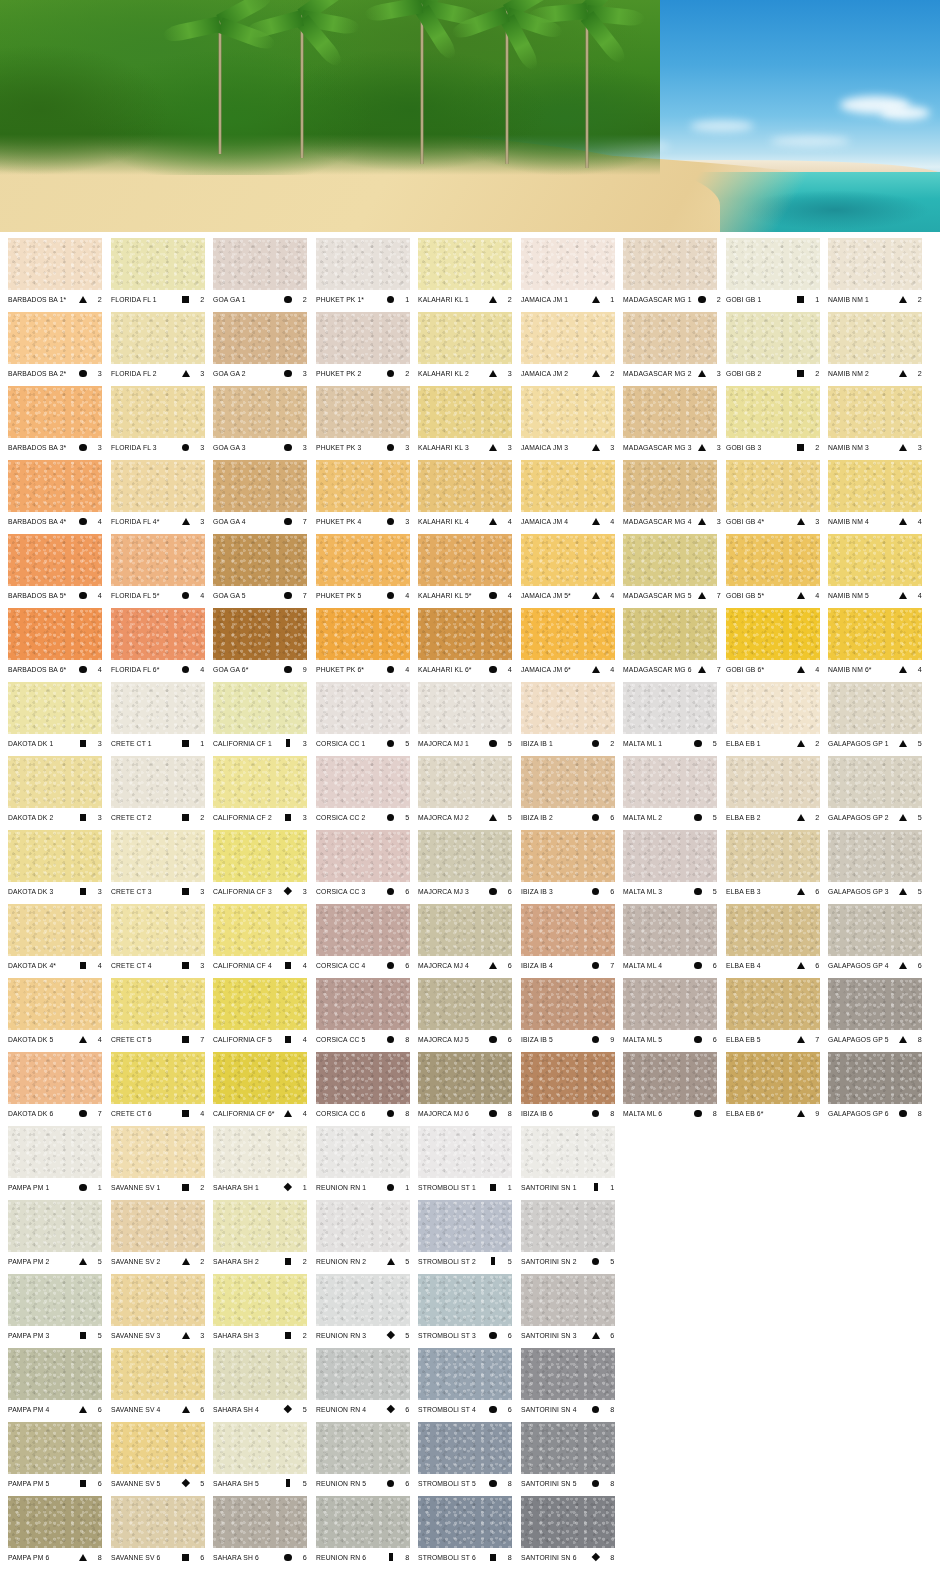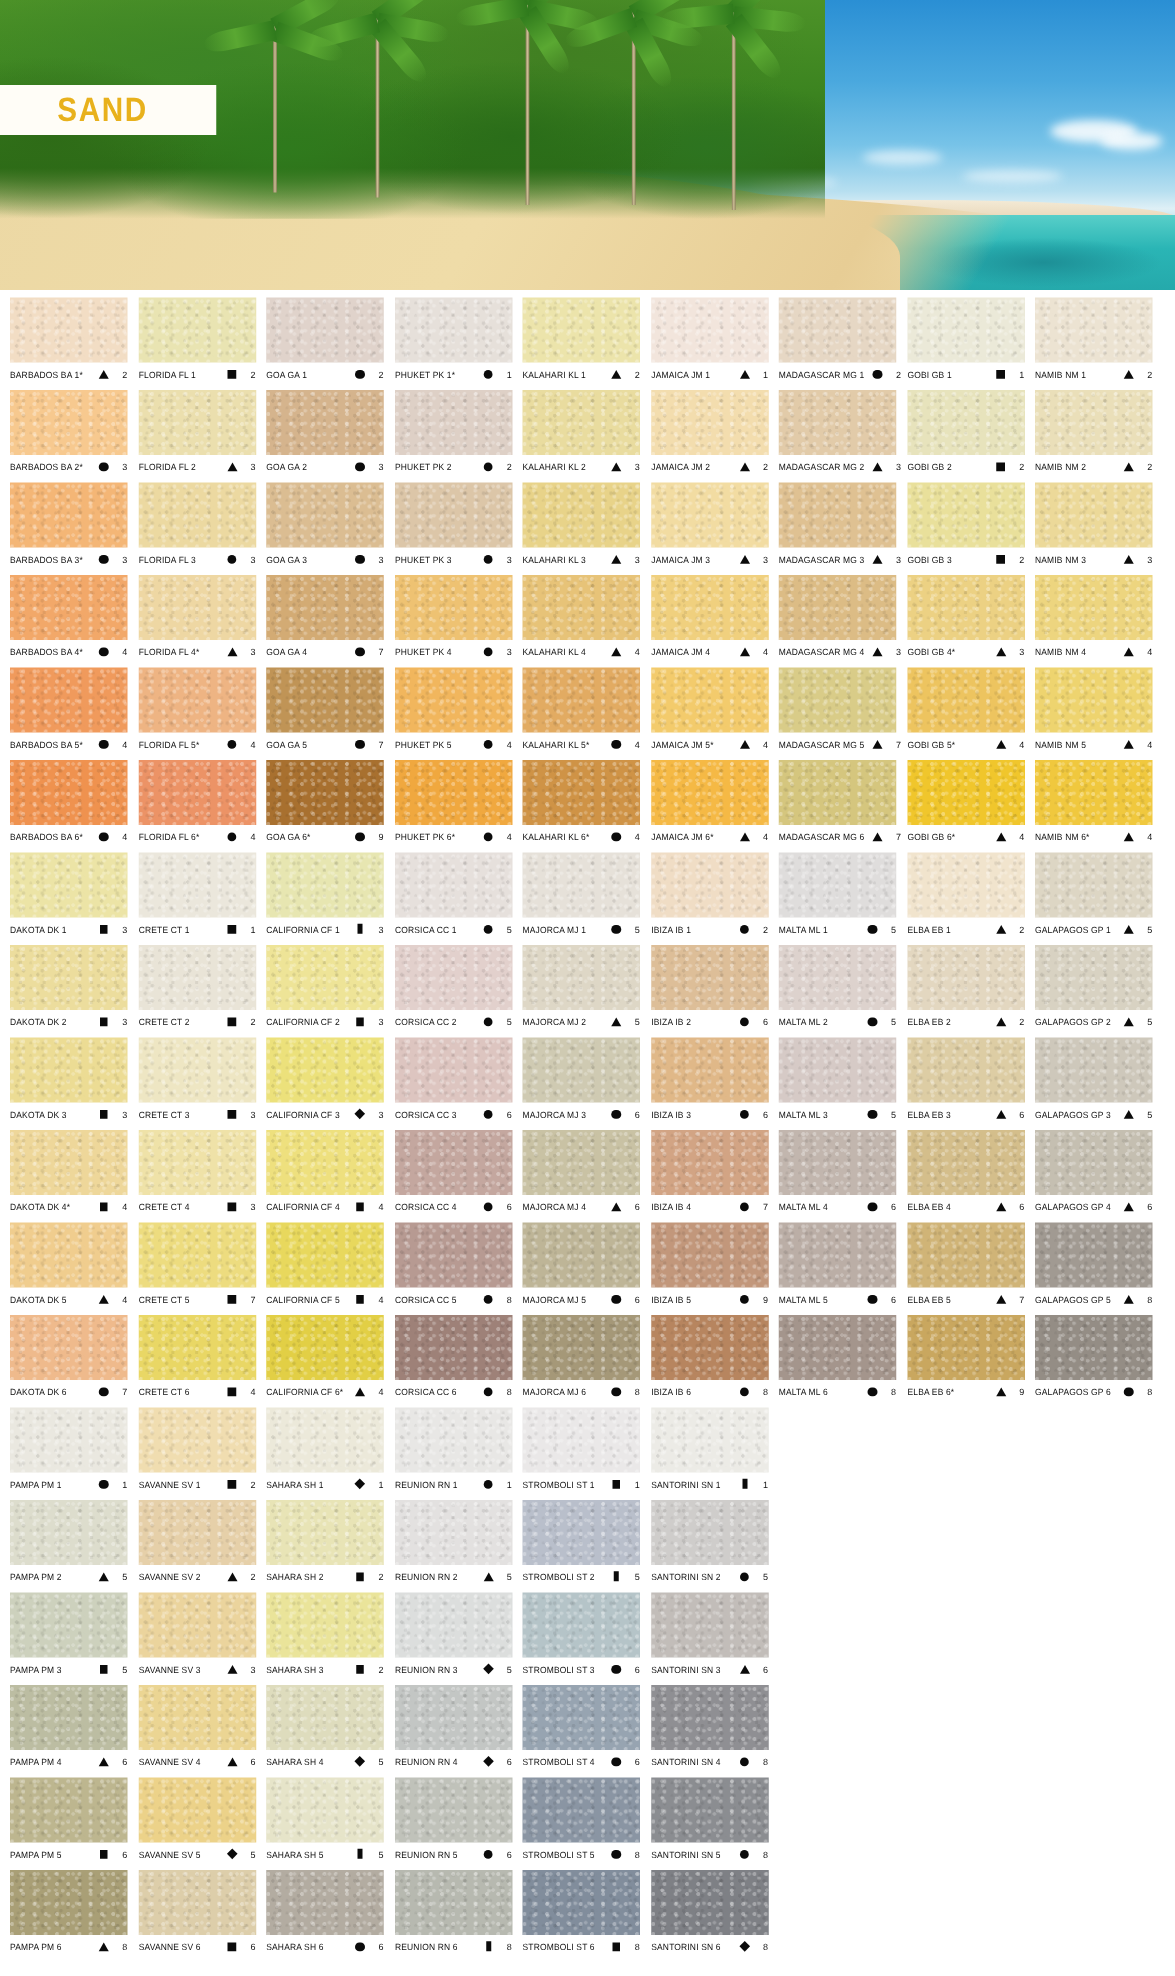--- a/index.html
+++ b/index.html
@@ -164,23 +164,20 @@
       <div class="frond" style="left:2px;top:6px;transform:rotate(52deg);"></div>
       <div class="frond" style="left:2px;top:1px;transform:rotate(175deg) scaleY(-1);"></div>
     </div>
     <div class="palm" style="left:218px;top:14px;width:4px;height:140px;">
       <div class="trunk" style="height:140px;"></div>
       <div class="frond" style="left:2px;top:0;transform:rotate(-28deg);"></div>
       <div class="frond" style="left:2px;top:3px;transform:rotate(20deg);"></div>
       <div class="frond" style="left:2px;top:2px;transform:rotate(168deg) scaleY(-1);"></div>
     </div>
 
-    <div class="hero-title">
-      <span>SAND</span>
-    </div>
   </div>
 
   <div class="grid-wrap">
     <div id="blocks-root">
         <div class="block">
           <div class="col">
             <div class="cell">
               <div class="swatch" style="background: rgb(242, 221, 196);">
                 <div class="sheen"></div>
               </div>

